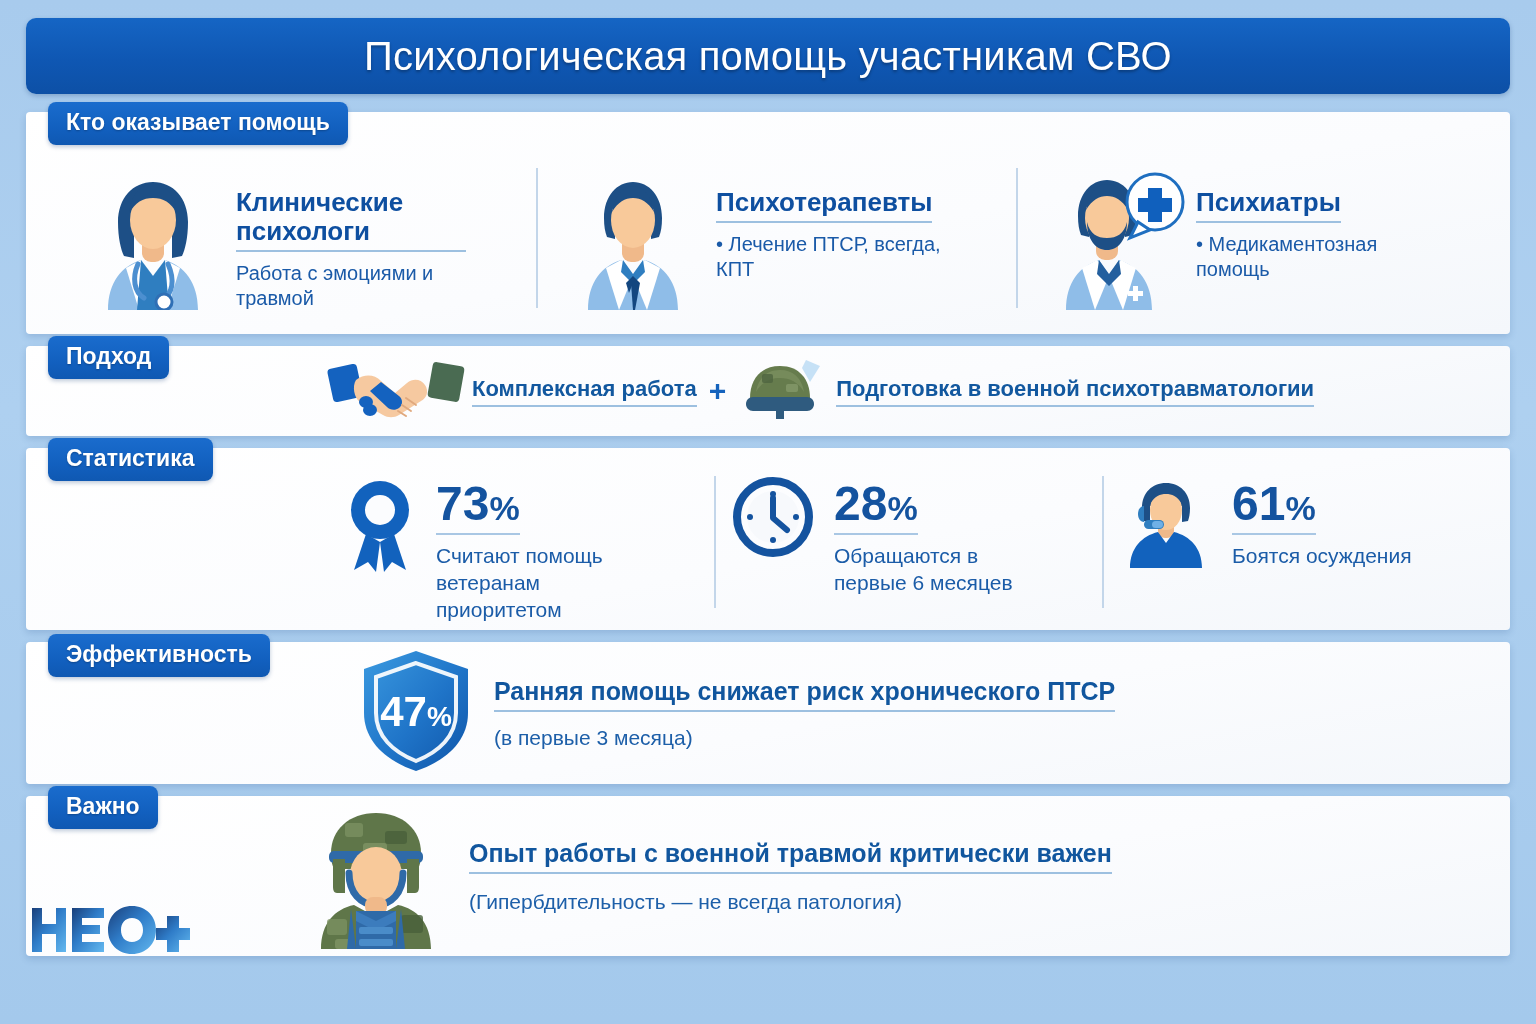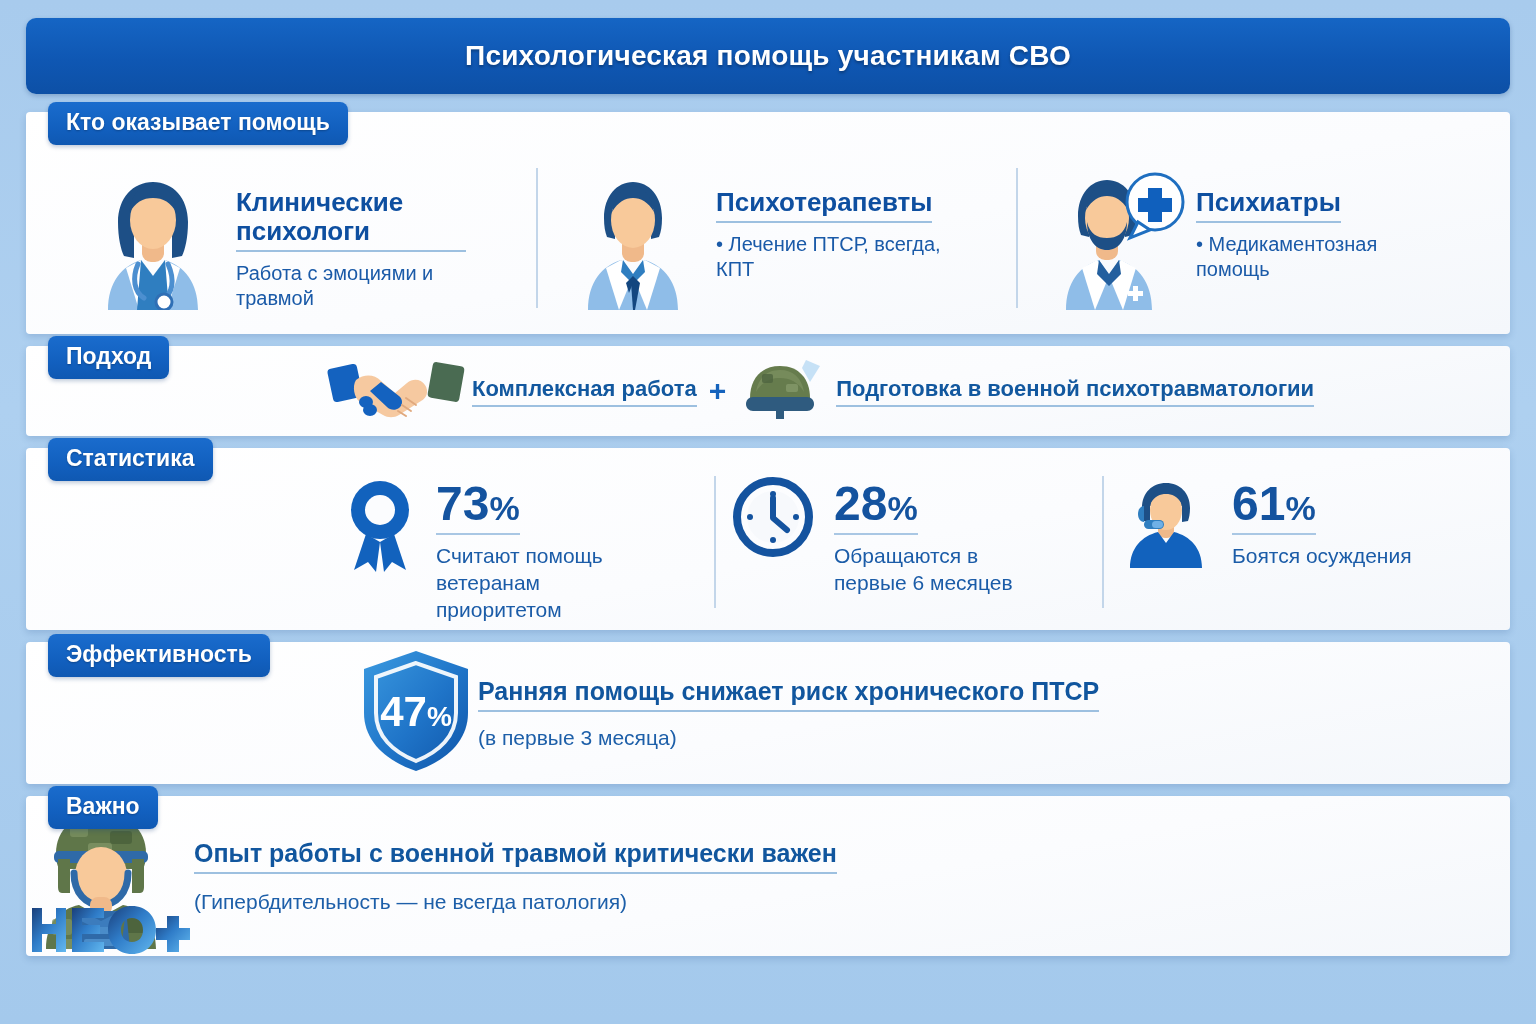--- a/index.html
+++ b/index.html
@@ -29,22 +29,22 @@
     margin: 0 6px 18px 6px;
     background: linear-gradient(180deg, #1565c4 0%, #0f57b3 55%, #0d50a6 100%);
     border-radius: 10px;
     display: flex;
     align-items: center;
     justify-content: center;
     box-shadow: 0 2px 5px rgba(20,60,120,0.28);
   }
   .title-bar h1 {
     color: #ffffff;
-    font-size: 28px;
-    font-weight: bold;
+    font-size: 40px;
+    font-weight: normal;
     letter-spacing: 0.2px;
     text-shadow: 0 2px 3px rgba(0,0,0,0.30);
     white-space: nowrap;
   }
 
   
   .card {
     position: relative;
     margin: 0 6px 12px 6px;
     background: linear-gradient(170deg, #ffffff 0%, #fbfcfe 55%, #f4f7fb 100%);
@@ -182,21 +182,21 @@
     margin-top: 8px;
     max-width: 215px;
   }
 
   
   .eff-row {
     display: flex;
     align-items: center;
     height: 100%;
     padding-left: 330px;
-    gap: 2px;
+    gap: 18px;
   }
   .eff-txt-main {
     font-size: 25px;
     font-weight: bold;
     color: #11569e;
     border-bottom: 2px solid #9dc0e0;
     padding-bottom: 4px;
     display: inline-block;
     white-space: nowrap;
   }
@@ -204,20 +204,21 @@
     font-size: 21px;
     color: #1d5fa9;
     margin-top: 14px;
   }
 
   
   .imp-row {
     display: flex;
     align-items: center;
     height: 100%;
+    padding-left: 275px;
     gap: 18px;
   }
   .imp-txt-main {
     font-size: 25px;
     font-weight: bold;
     color: #11569e;
     border-bottom: 2px solid #9dc0e0;
     padding-bottom: 4px;
     display: inline-block;
     white-space: nowrap;

